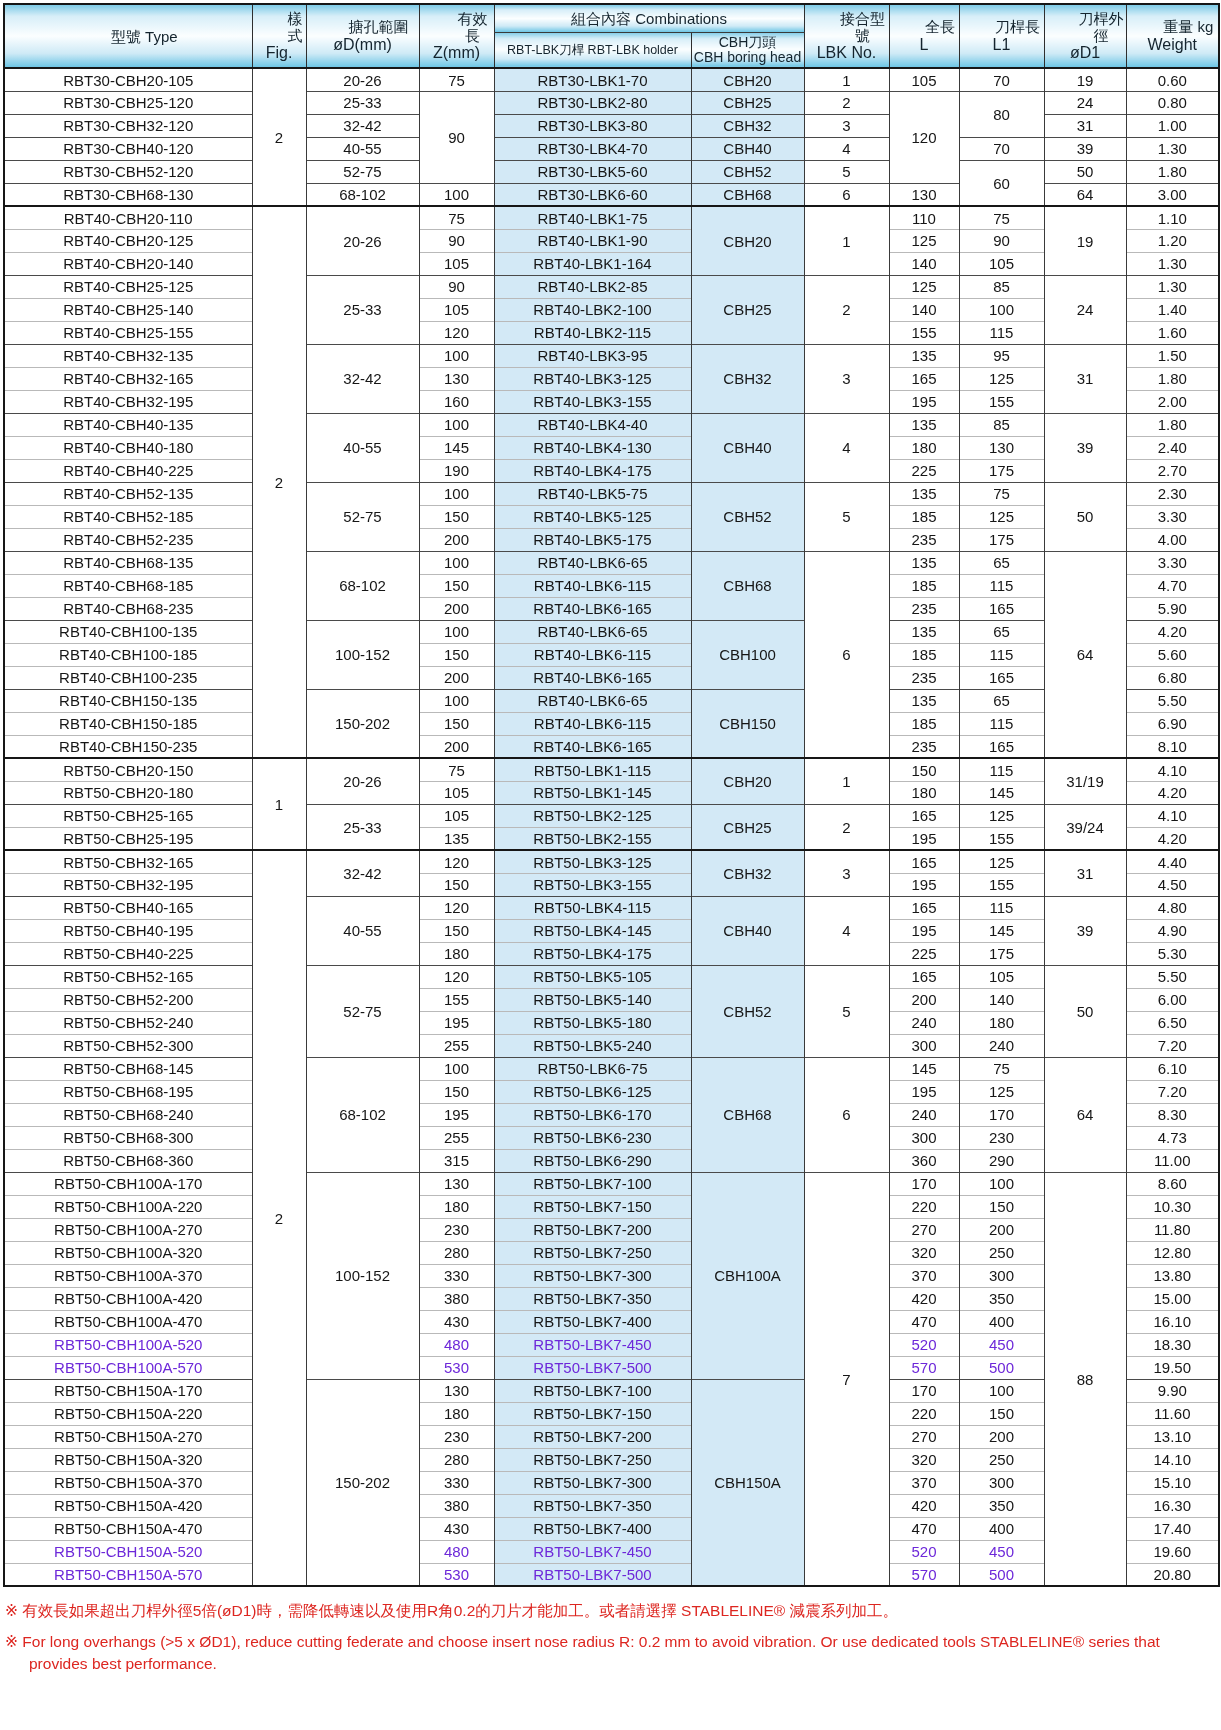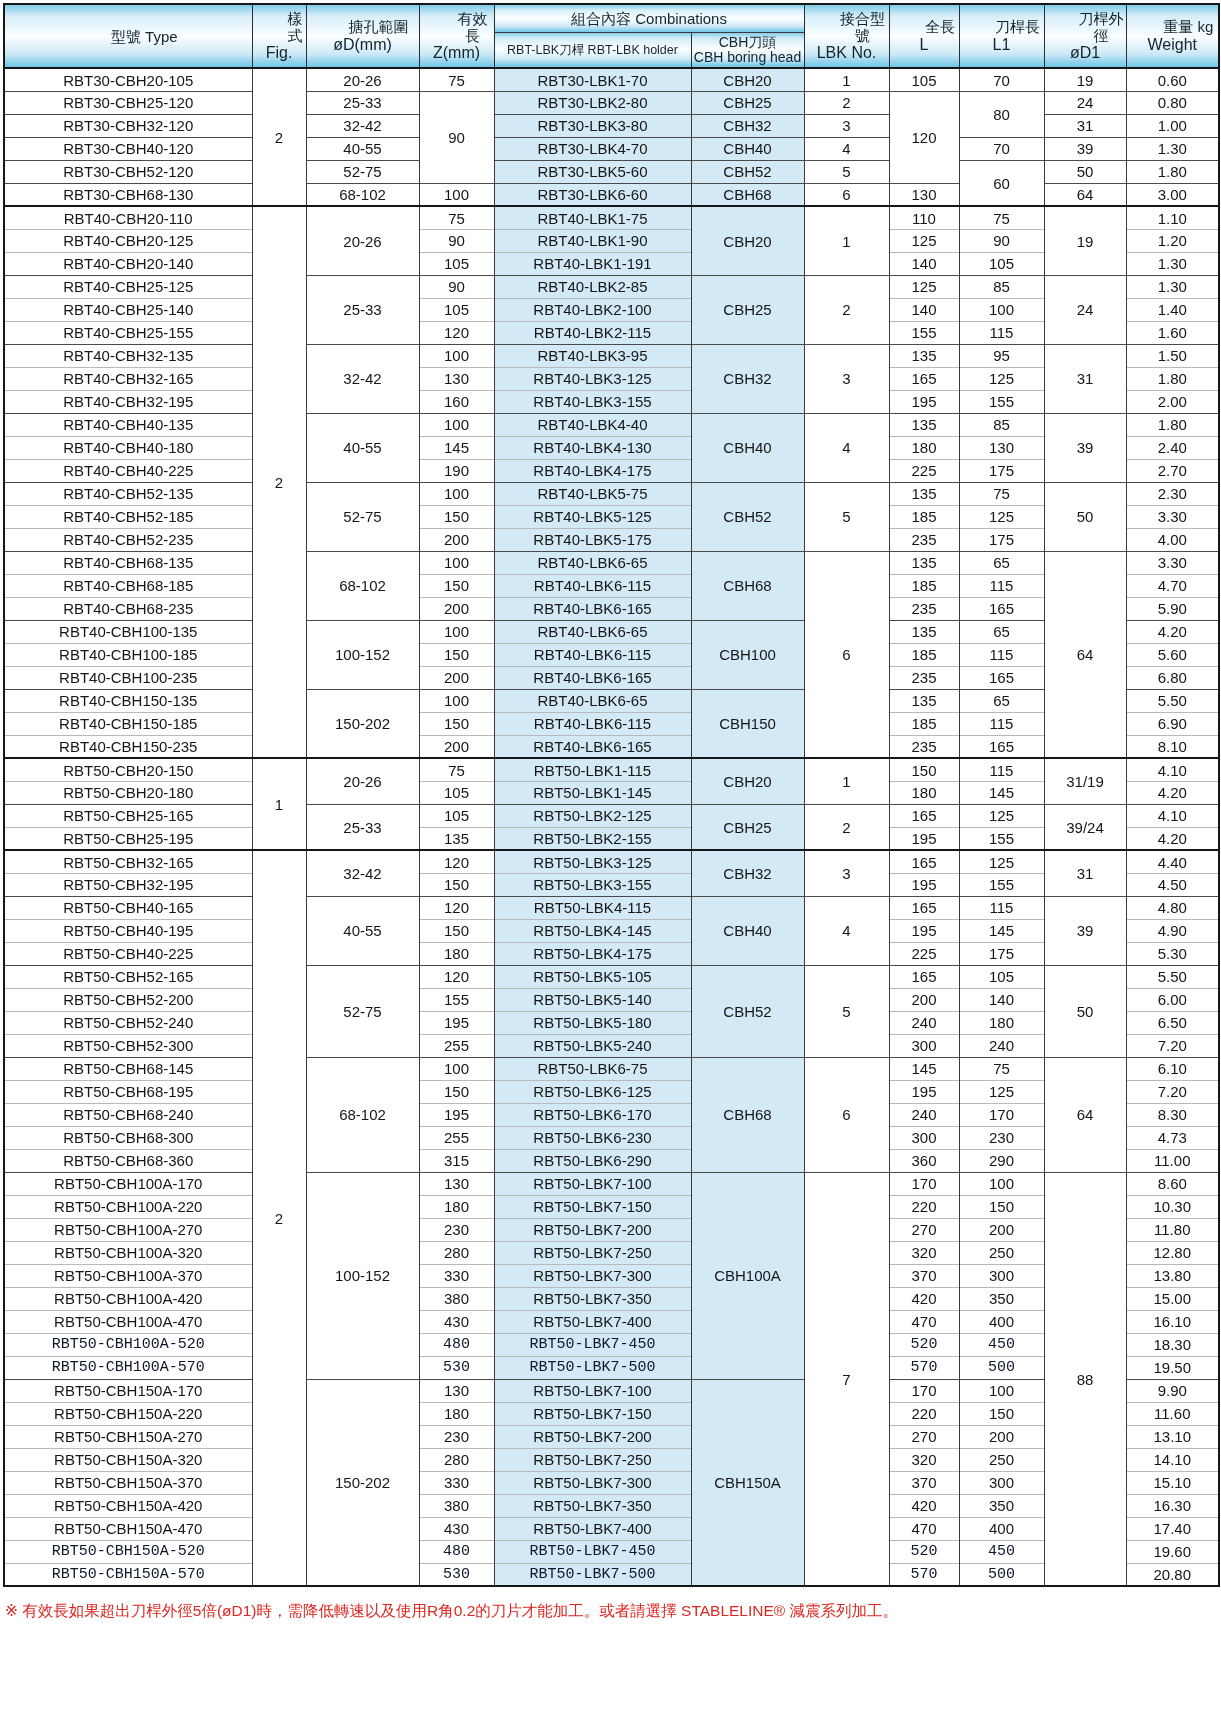--- a/index.html
+++ b/index.html
@@ -49,21 +49,21 @@
     padding: 0 2px;
     border-left: 1px solid #3a3a3a;
     border-top: 1px solid #b9b9b9;
     color: #161616;
     background: #ffffff;
   }
   tbody tr:first-child td { border-top: none; }
   tbody tr.b1 td { border-top: 1px solid #4a4a4a; }
   tbody tr.b2 td { border-top: 2px solid #161616; }
   tbody td.col-h, tbody td.col-hd { background: #d3e9f6; }
-  tbody td.red { color: #0f172a; font-family: Liberation Mono, monospace; }
+  tbody td.red { color: #6d28d9; }
 
   
   .notes { margin: 13px 2px 0 2px; color: #dd2620; }
   .note {
     font-size: 15.5px;
     line-height: 1.45;
     padding-left: 24px;
     text-indent: -24px;
     margin-bottom: 8px;
   }
@@ -216,21 +216,21 @@
           <td class="col-t">RBT40-CBH20-125</td>
           <td class="col-z">90</td>
           <td class="col-h">RBT40-LBK1-90</td>
           <td class="col-L">125</td>
           <td class="col-L1">90</td>
           <td class="col-w">1.20</td>
         </tr>
         <tr>
           <td class="col-t">RBT40-CBH20-140</td>
           <td class="col-z">105</td>
-          <td class="col-h">RBT40-LBK1-191</td>
+          <td class="col-h">RBT40-LBK1-164</td>
           <td class="col-L">140</td>
           <td class="col-L1">105</td>
           <td class="col-w">1.30</td>
         </tr>
         <tr class="b1">
           <td class="col-t">RBT40-CBH25-125</td>
           <td class="col-r" rowspan="3">25-33</td>
           <td class="col-z">90</td>
           <td class="col-h">RBT40-LBK2-85</td>
           <td class="col-hd" rowspan="3">CBH25</td>
@@ -738,14 +738,15 @@
           <td class="col-h red">RBT50-LBK7-500</td>
           <td class="col-L red">570</td>
           <td class="col-L1 red">500</td>
           <td class="col-w">20.80</td>
         </tr>
       </tbody>
   </table>
 
   <div class="notes">
     <div class="note">※ 有效長如果超出刀桿外徑5倍(øD1)時，需降低轉速以及使用R角0.2的刀片才能加工。或者請選擇 STABLELINE® 減震系列加工。</div>
+    <div class="note">※ For long overhangs (&gt;5 x ØD1), reduce cutting federate and choose insert nose radius R: 0.2 mm to avoid vibration. Or use dedicated tools STABLELINE® series that provides best performance.</div>
   </div>
 </div>
 
 </body></html>

